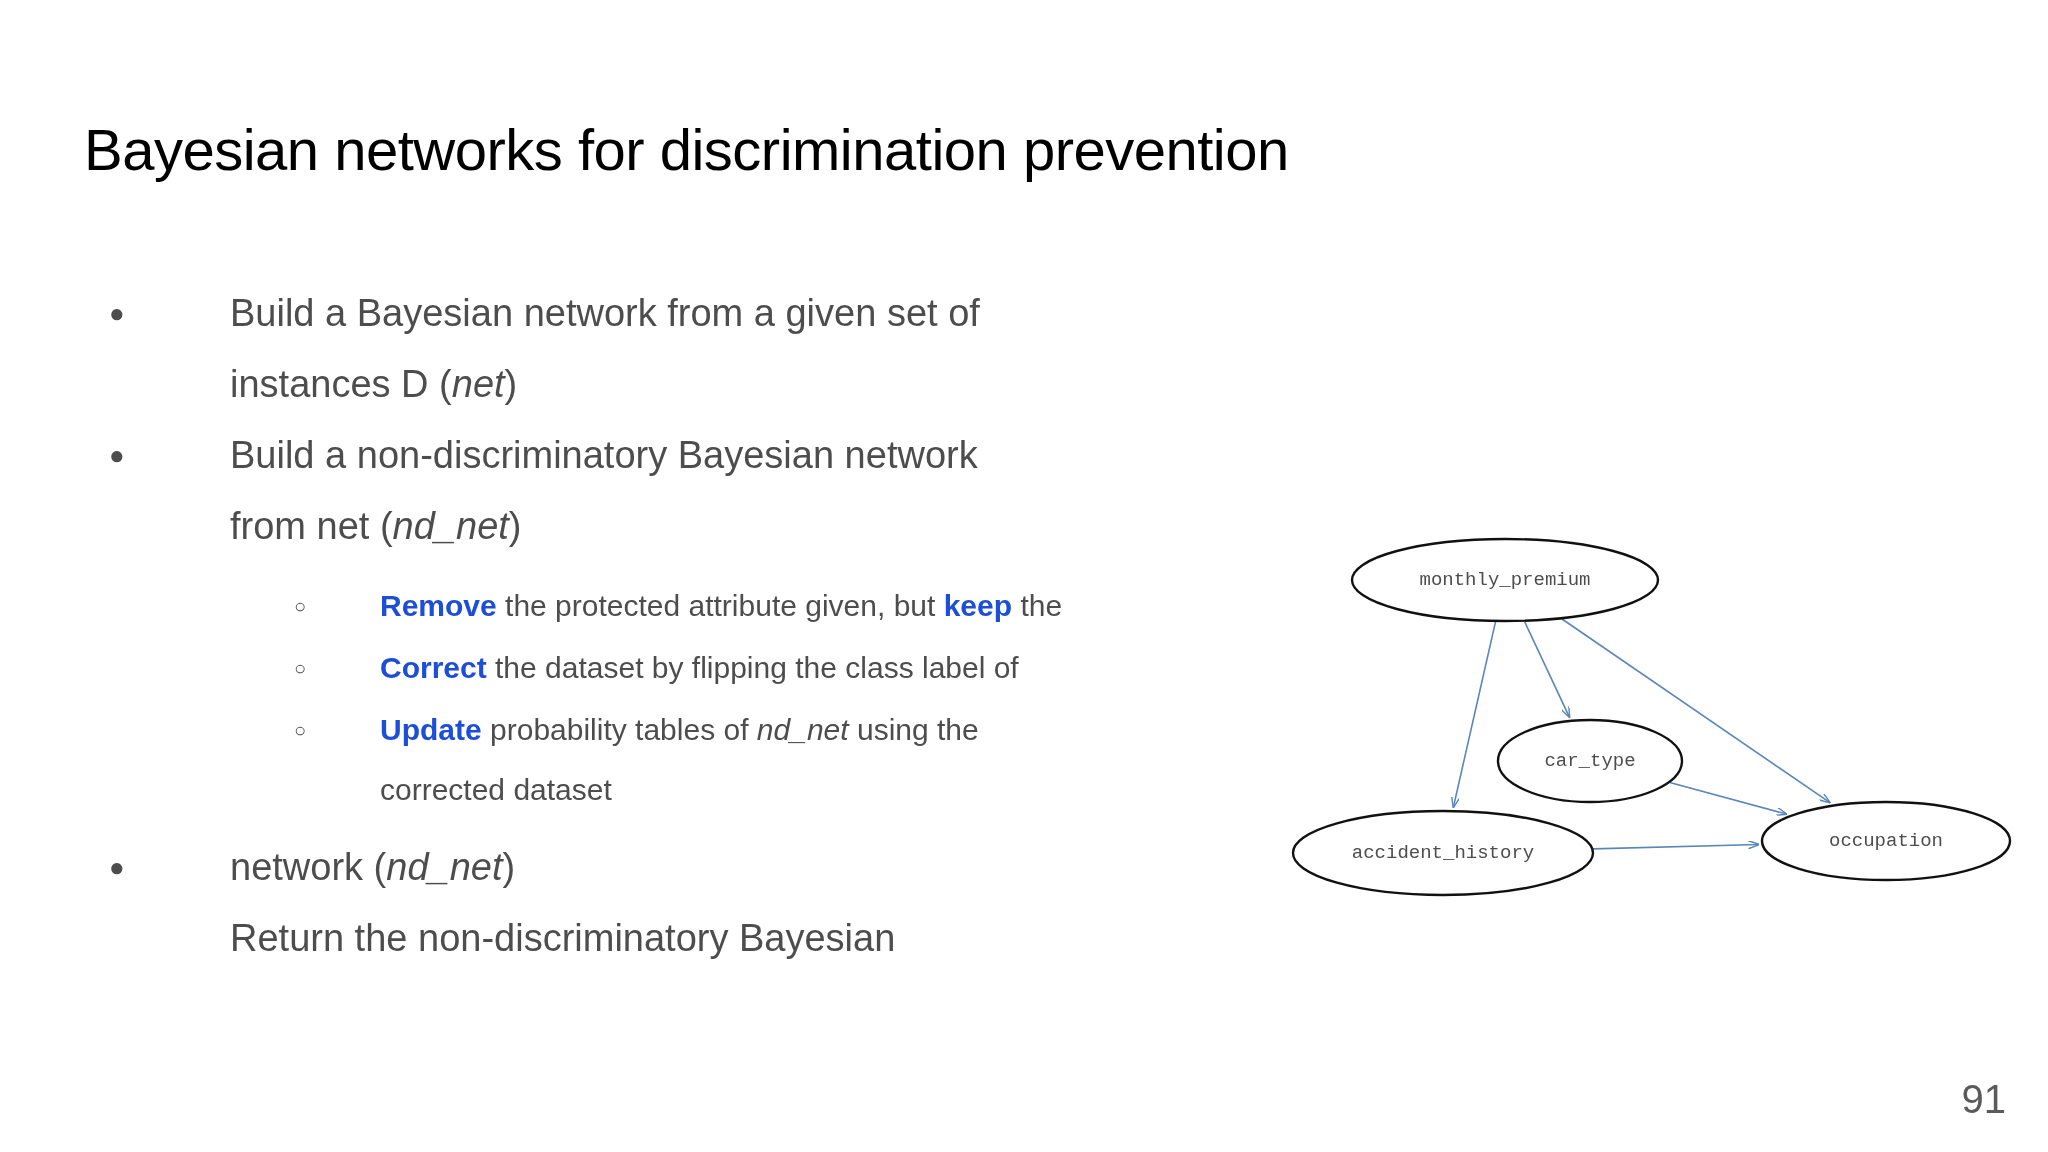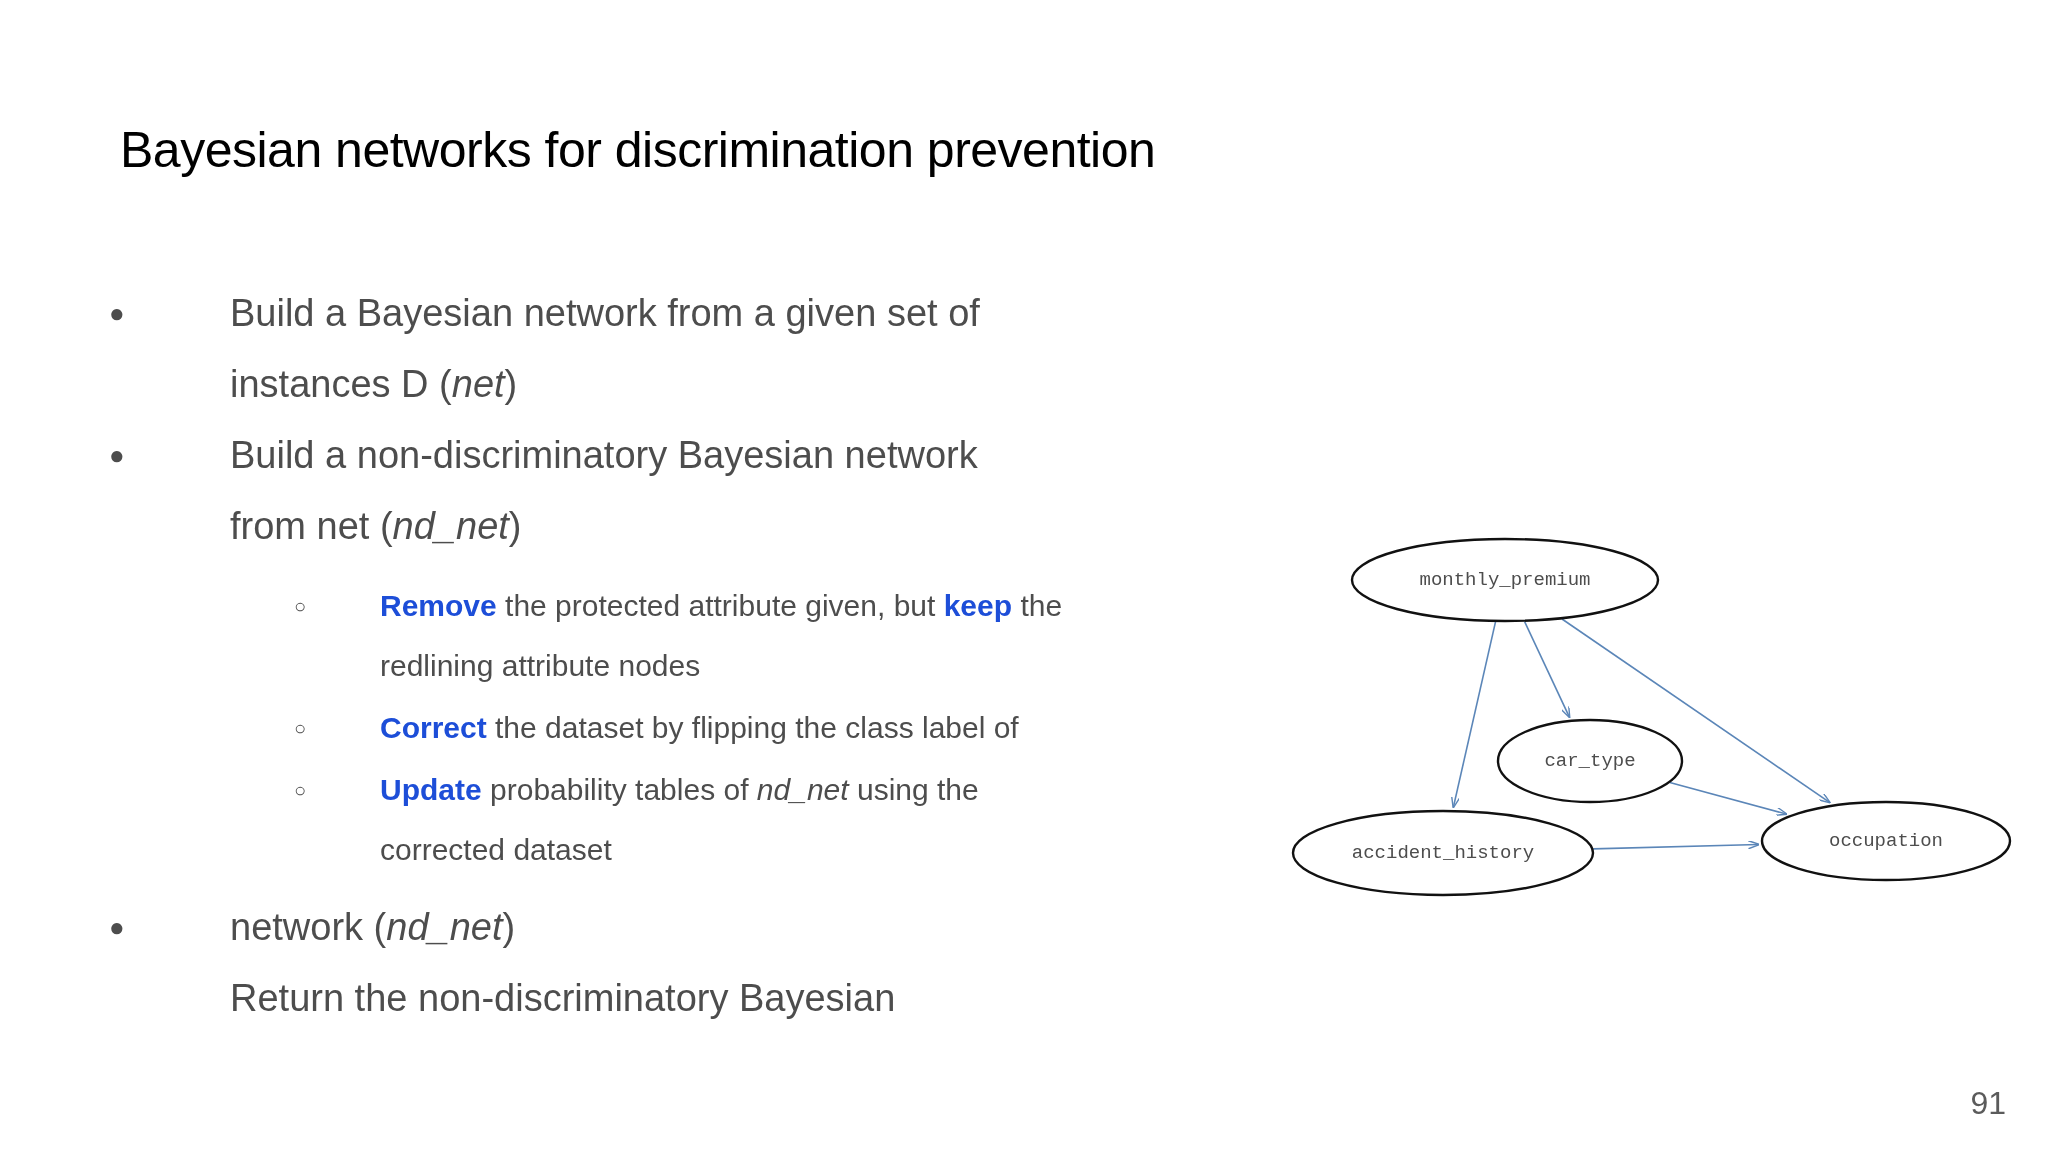--- a/index.html
+++ b/index.html
@@ -16,27 +16,26 @@
     height: 1152px;
     background: #ffffff;
   }
 
   
   .title {
     position: absolute;
     left: 84px;
     top: 112px;
     width: 1800px;
-    font-size: 50px;
+    font-size: 58px;
     line-height: 76px;
     color: #000000;
     font-weight: 400;
     letter-spacing: -0.5px;
     white-space: nowrap;
-    margin-left: 36px;
   }
 
   
   .body {
     position: absolute;
     left: 84px;
     top: 278px;
     width: 1170px;
     color: #4b4b4b;
   }
@@ -96,21 +95,21 @@
     font-family: "Liberation Mono", "DejaVu Sans Mono", monospace;
     font-size: 19px;
     fill: #4d4d4d;
   }
 
   
   .pageno {
     position: absolute;
     right: 42px;
     bottom: 30px;
-    font-size: 32px;
+    font-size: 40px;
     color: #5b5b5b;
   }
 </style>
 </head>
 <body>
 
 <div class="slide">
 
   <h1 class="title">Bayesian networks for discrimination prevention</h1>
 
@@ -126,21 +125,20 @@
       <li class="lvl1">
         <span class="mark">●</span>
         <span class="txt">Build a non-discriminatory Bayesian network</span>
         <span class="txt"><span>from net (</span><i>nd_net</i><span>)</span></span>
 
         <ul class="sublist">
 
           <li class="lvl2">
             <span class="mark">○</span>
             <span class="txt"><b>Remove</b><span> the protected attribute given, but </span><b>keep</b><span> the</span></span>
-            <span class="txt">redlining attribute nodes</span>
           </li>
 
           <li class="lvl2">
             <span class="mark">○</span>
             <span class="txt"><b>Correct</b><span> the dataset by flipping the class label of</span></span>
           </li>
 
           <li class="lvl2">
             <span class="mark">○</span>
             <span class="txt"><b>Update</b><span> probability tables of </span><i>nd_net</i><span> using the</span></span>

